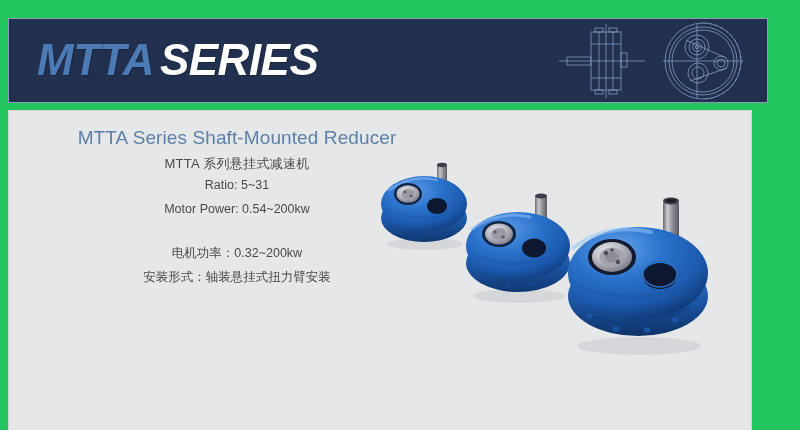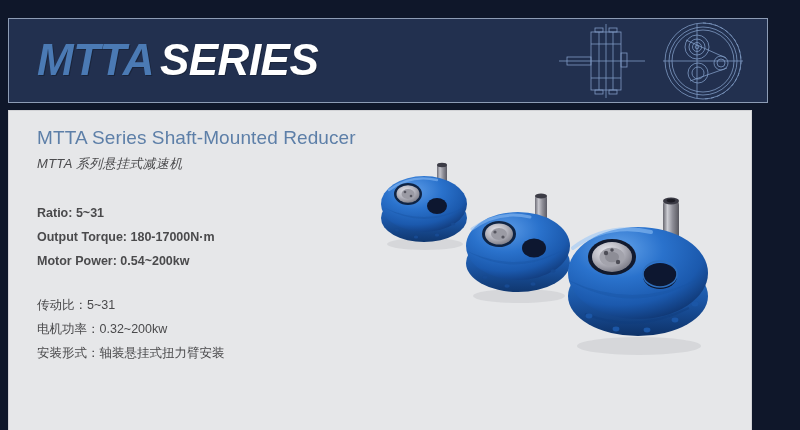--- a/index.html
+++ b/index.html
@@ -9,21 +9,22 @@
     height: 430px;
     background: #ffffff;
     font-family: "Liberation Sans", "DejaVu Sans", sans-serif;
     overflow: hidden;
   }
 
   .page {
     position: relative;
     width: 800px;
     height: 430px;
-    background: #0f172a;
+    background: #22c55e;
+    text-align: center;
   }
 
   
   .header-banner {
     position: absolute;
     left: 8px;
     top: 18px;
     width: 760px;
     height: 85px;
     background: #22304f;
@@ -90,26 +91,23 @@
     line-height: 1.2;
     white-space: nowrap;
   }
 
   .product-subtitle {
     margin-top: 5px;
     font-size: 13px;
     color: #4b4b4d;
     letter-spacing: 0.3px;
     white-space: nowrap;
-    font-style: italic;
   }
 
   .spec-list-en {
-    margin-top: 28px;
-    font-weight: bold;
   }
   .spec-list-cn {
     margin-top: 20px;
   }
   .spec-line {
     font-size: 12.5px;
     color: #4a4a4c;
     line-height: 24px;
     white-space: nowrap;
   }
@@ -195,26 +193,24 @@
   <div class="content-panel">
 
     <div class="text-block">
 
       <div class="product-title">MTTA Series Shaft-Mounted Reducer</div>
 
       <div class="product-subtitle">MTTA 系列悬挂式减速机</div>
 
       <div class="spec-list-en">
         <div class="spec-line">Ratio: 5~31</div>
-        <div class="spec-line">Output Torque: 180-17000N·m</div>
         <div class="spec-line">Motor Power: 0.54~200kw</div>
       </div>
 
       <div class="spec-list-cn">
-        <div class="spec-line-cn">传动比：5~31</div>
         <div class="spec-line-cn">电机功率：0.32~200kw</div>
         <div class="spec-line-cn">安装形式：轴装悬挂式扭力臂安装</div>
       </div>
 
     </div>
 
     <div class="product-stage">
 
       <div class="gearbox gb-small">
         <svg width="104" height="96" viewBox="0 0 104 96">

